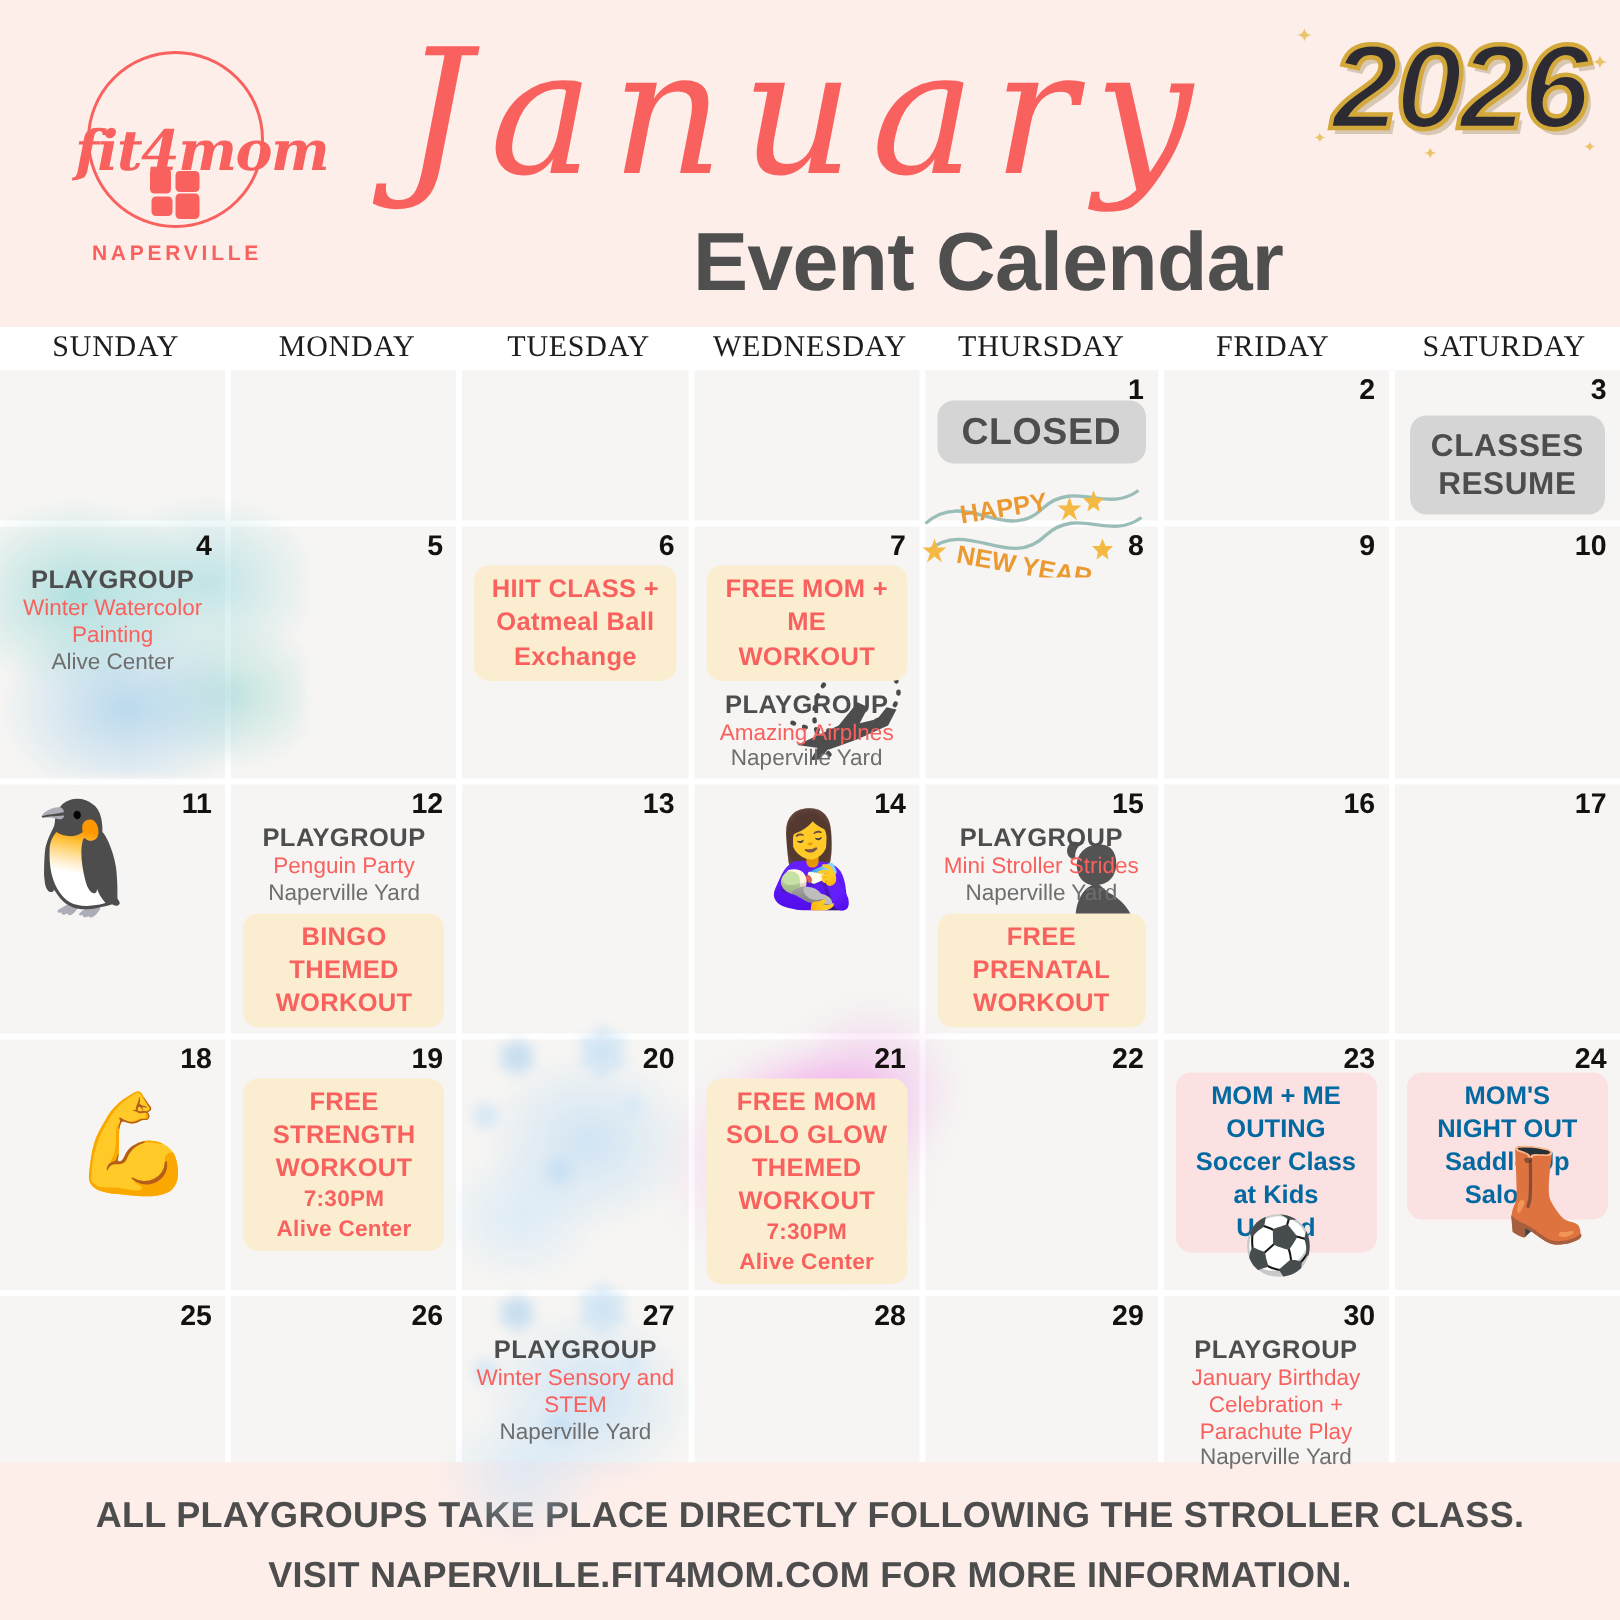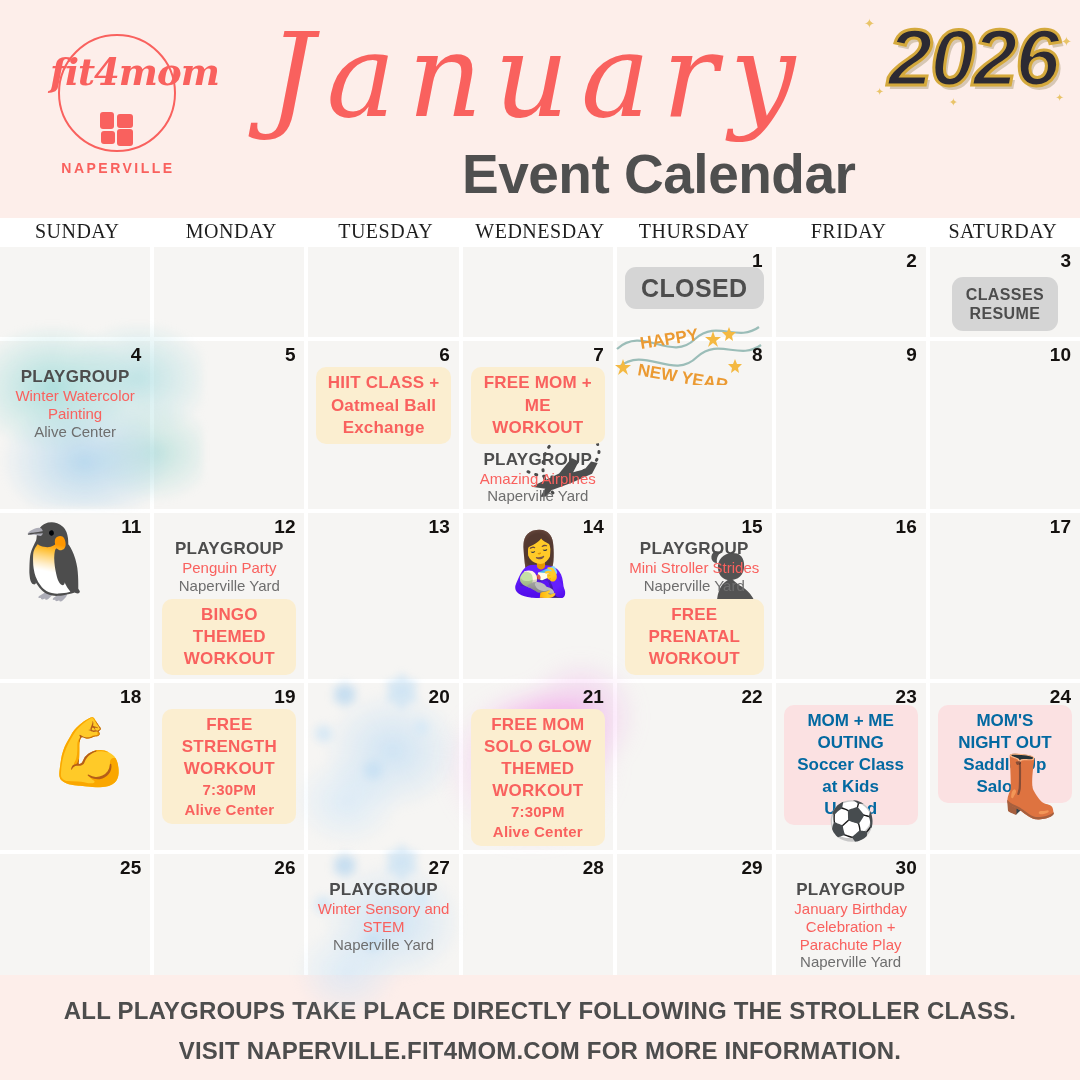--- a/index.html
+++ b/index.html
@@ -13,21 +13,21 @@
 
   
   .header { position: relative; width: 1080px; height: 218px; background: #fdeeea; }
 
   .logo-wrap { position: absolute; left: 38px; top: 22px; width: 150px; height: 165px; }
   .logo-circle {
     position: absolute; left: 20px; top: 12px; width: 118px; height: 118px;
     border: 2px solid #f9615e; border-radius: 50%;
   }
   .logo-word {
-    position: absolute; left: 12px; top: 32px; width: 136px;
+    position: absolute; left: 12px; top: 60px; width: 136px;
     text-align: center; color: #f9615e;
     font-family: "DejaVu Serif", serif; font-style: italic; font-weight: bold;
     font-size: 37px; letter-spacing: -1px; line-height: 1;
   }
   .logo-flower { position: absolute; left: 62px; top: 90px; width: 34px; height: 34px; }
   .logo-flower i {
     position: absolute; display: block; background: #f9615e; border-radius: 3px;
   }
   .lf1 { left: 0; top: 0; width: 14px; height: 17px; border-top-left-radius: 8px; }
   .lf2 { left: 17px; top: 2px; width: 16px; height: 14px; border-top-right-radius: 9px; }
@@ -108,21 +108,21 @@
   .badge-pink {
     display: inline-block; background: #fbe1e2; color: #0369a1;
     font-size: 17px; font-weight: bold; line-height: 1.3;
     border-radius: 10px; padding: 5px 10px;
   }
   .badge-gray {
     display: inline-block; background: #d5d5d5; color: #4d4d4d;
     font-size: 25px; font-weight: bold; line-height: 1.2;
     border-radius: 11px; padding: 6px 16px; letter-spacing: .4px;
   }
-  .badge-gray.sm { font-size: 16px; padding: 8px 14px; }
+  .badge-gray.sm { font-size: 21px; padding: 8px 14px; }
   .sub { font-size: 15px; font-weight: bold; color: #f9615e; display:block; }
 
   
   .deco { position: absolute; pointer-events: none; z-index: 1; }
   .wash-teal {
     left: -12px; top: -18px; width: 215px; height: 185px;
     background:
       radial-gradient(ellipse 55% 50% at 30% 35%, rgba(150,216,214,.75), rgba(150,216,214,0) 70%),
       radial-gradient(ellipse 50% 45% at 70% 30%, rgba(163,218,222,.65), rgba(163,218,222,0) 70%),
       radial-gradient(ellipse 55% 48% at 45% 75%, rgba(160,205,235,.7), rgba(160,205,235,0) 72%),

